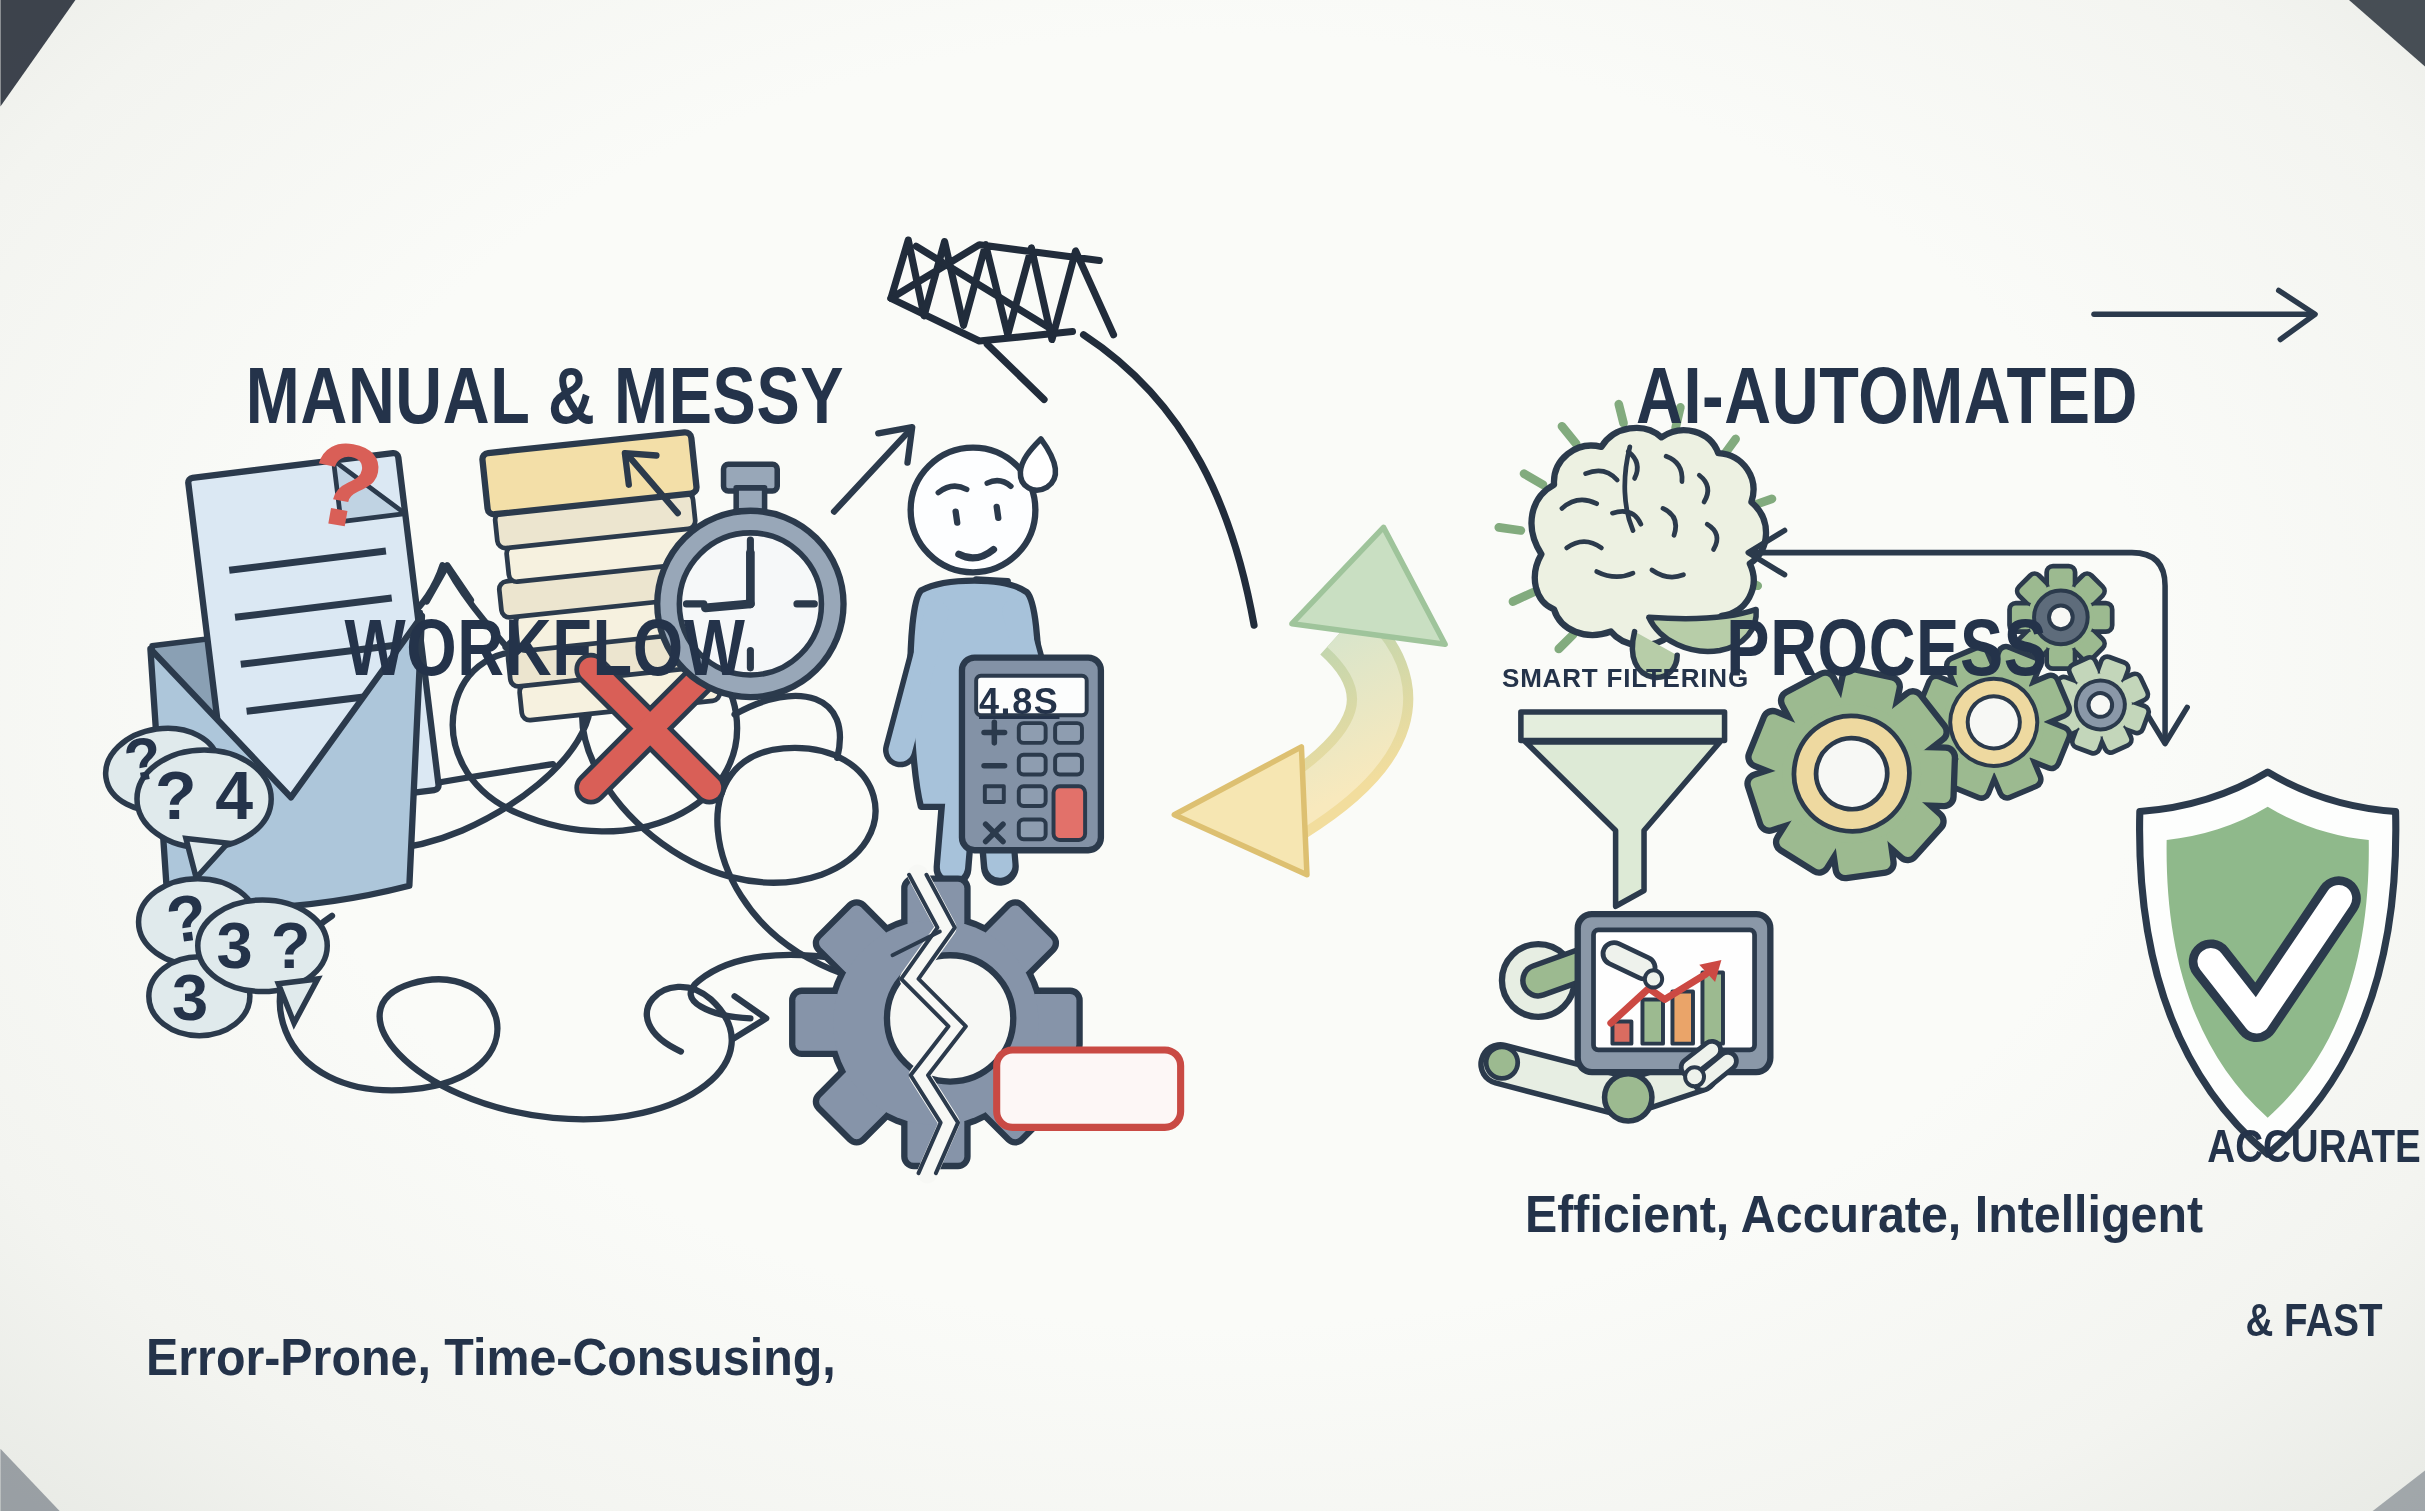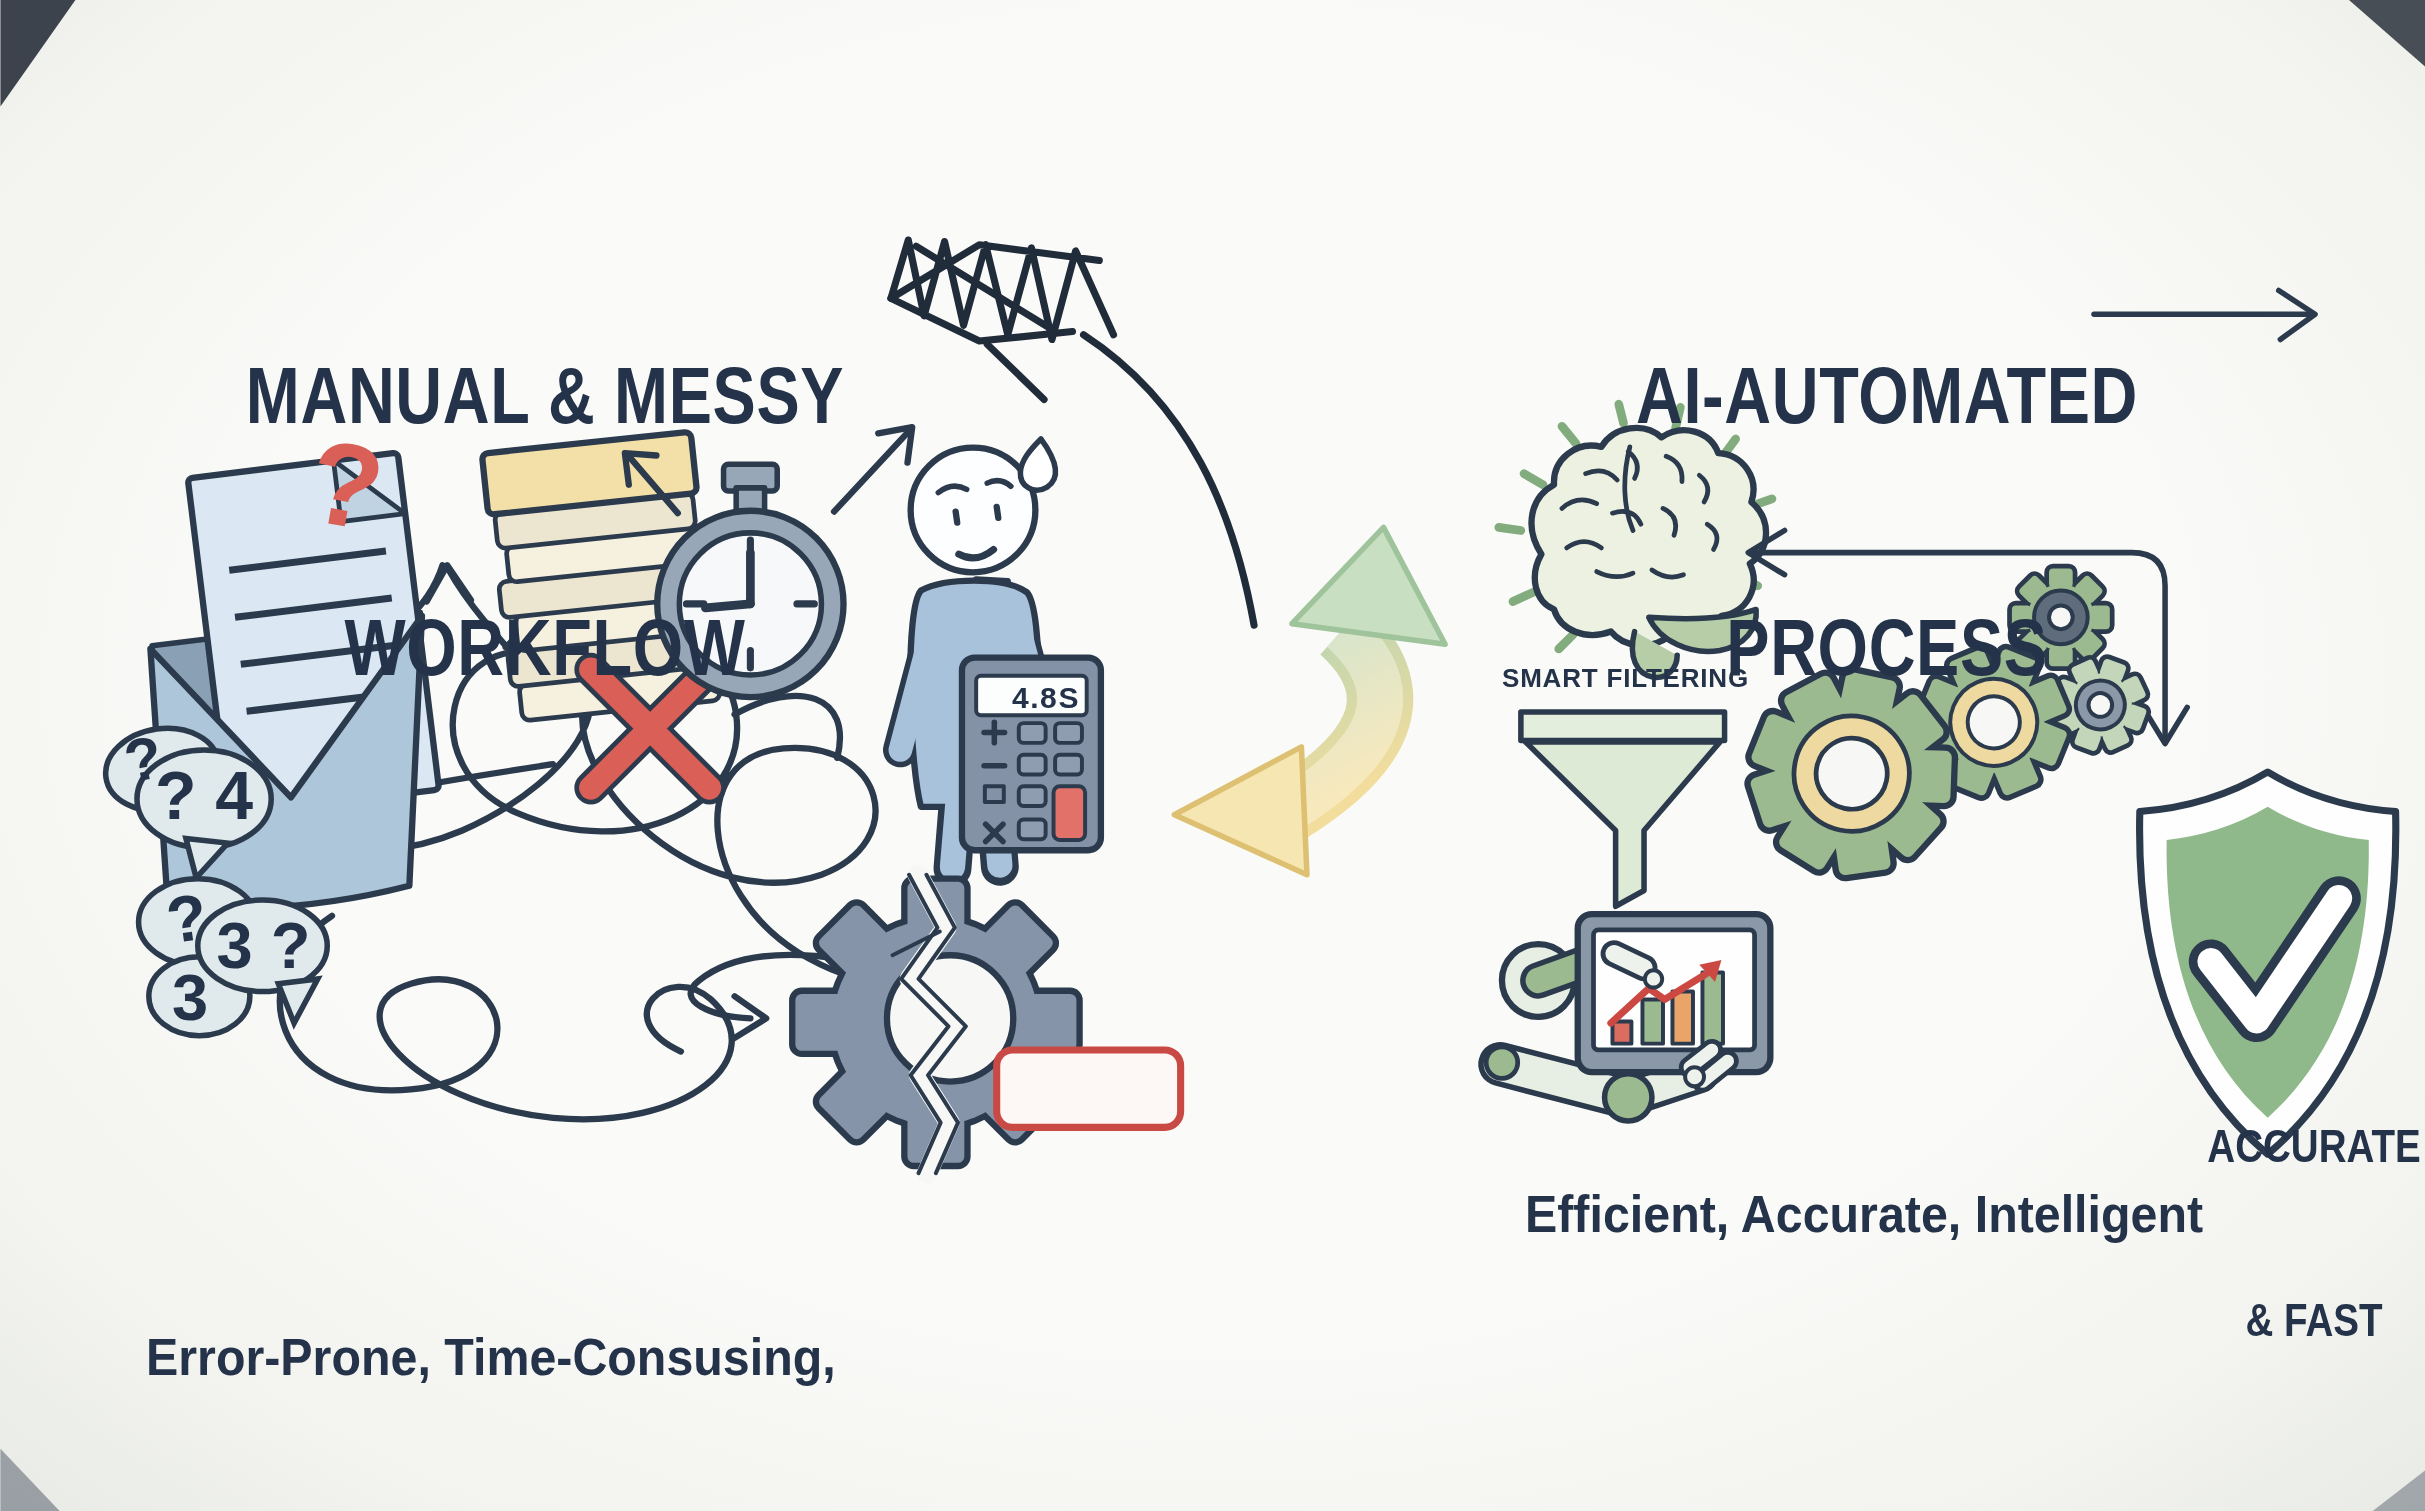--- a/index.html
+++ b/index.html
@@ -437,21 +437,21 @@
 <div class="txt caption cond-l" style="left:1525px; top:1178px;">Efficient, Accurate, Intelligent</div>
 
 <div class="txt center" style="left:1502px; top:663px; width:245px; font-size:26px; letter-spacing:0.8px;">SMART FILTERING</div>
 
 <div class="txt center" style="left:2148px; top:1001px; width:332px; font-size:47px; line-height:58px;">
   <div class="cond">ACCURATE</div>
   <div class="cond">&amp; FAST</div>
 </div>
 
 
-<div class="txt" style="left:979px; top:681px; width:101px; font-size:30px; text-align:right; letter-spacing:1.6px;">4.8S</div>
+<div class="txt" style="left:979px; top:681px; width:101px; font-size:36px; text-align:left; letter-spacing:1.6px;text-decoration:underline;">4.8S</div>
 
 <div class="txt" style="left:310px; top:417px; font-size:118px; color:#d95f57; transform:rotate(10deg);">?</div>
 
 <div class="txt" style="left:125px; top:725px; font-size:60px; transform:rotate(-10deg);">?</div>
 <div class="txt center" style="left:136px; top:756px; width:136px; font-size:68px;">? 4</div>
 <div class="txt" style="left:167px; top:881px; font-size:65px; transform:rotate(-8deg);">?</div>
 <div class="txt center" style="left:199px; top:908px; width:129px; font-size:65px;">3 ?</div>
 <div class="txt" style="left:172px; top:960px; font-size:65px;">3</div>
 
 </div>

